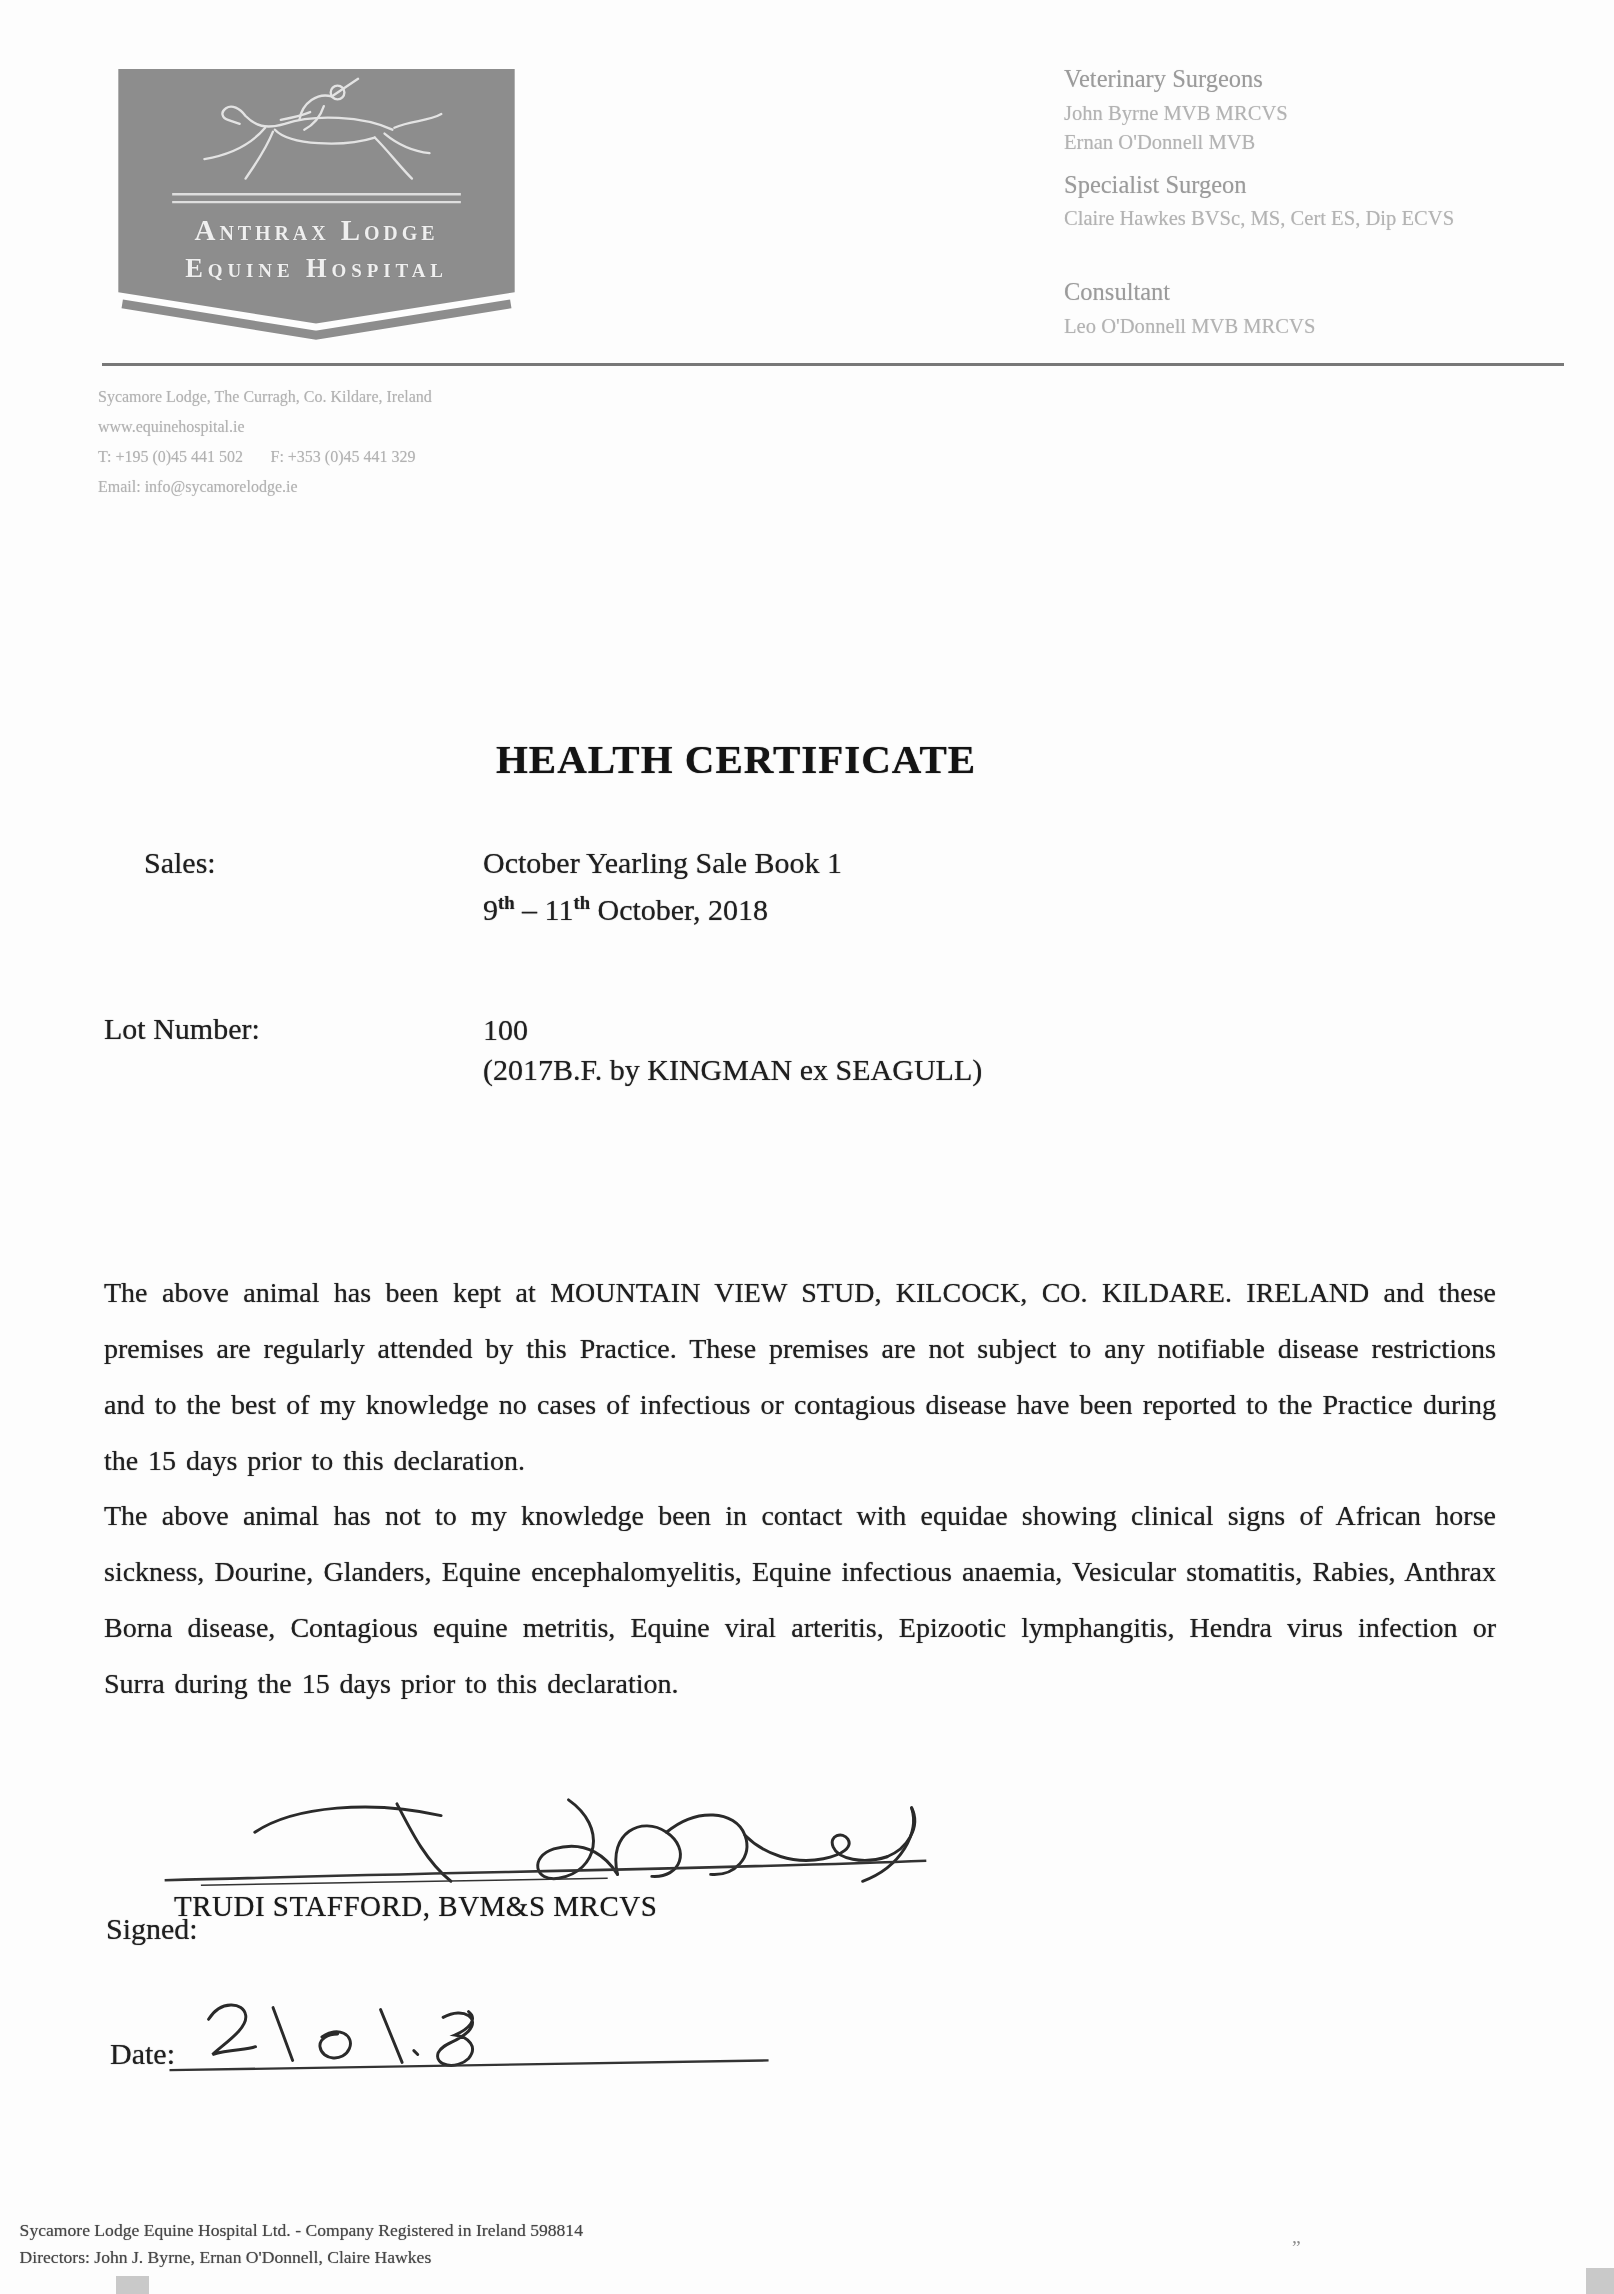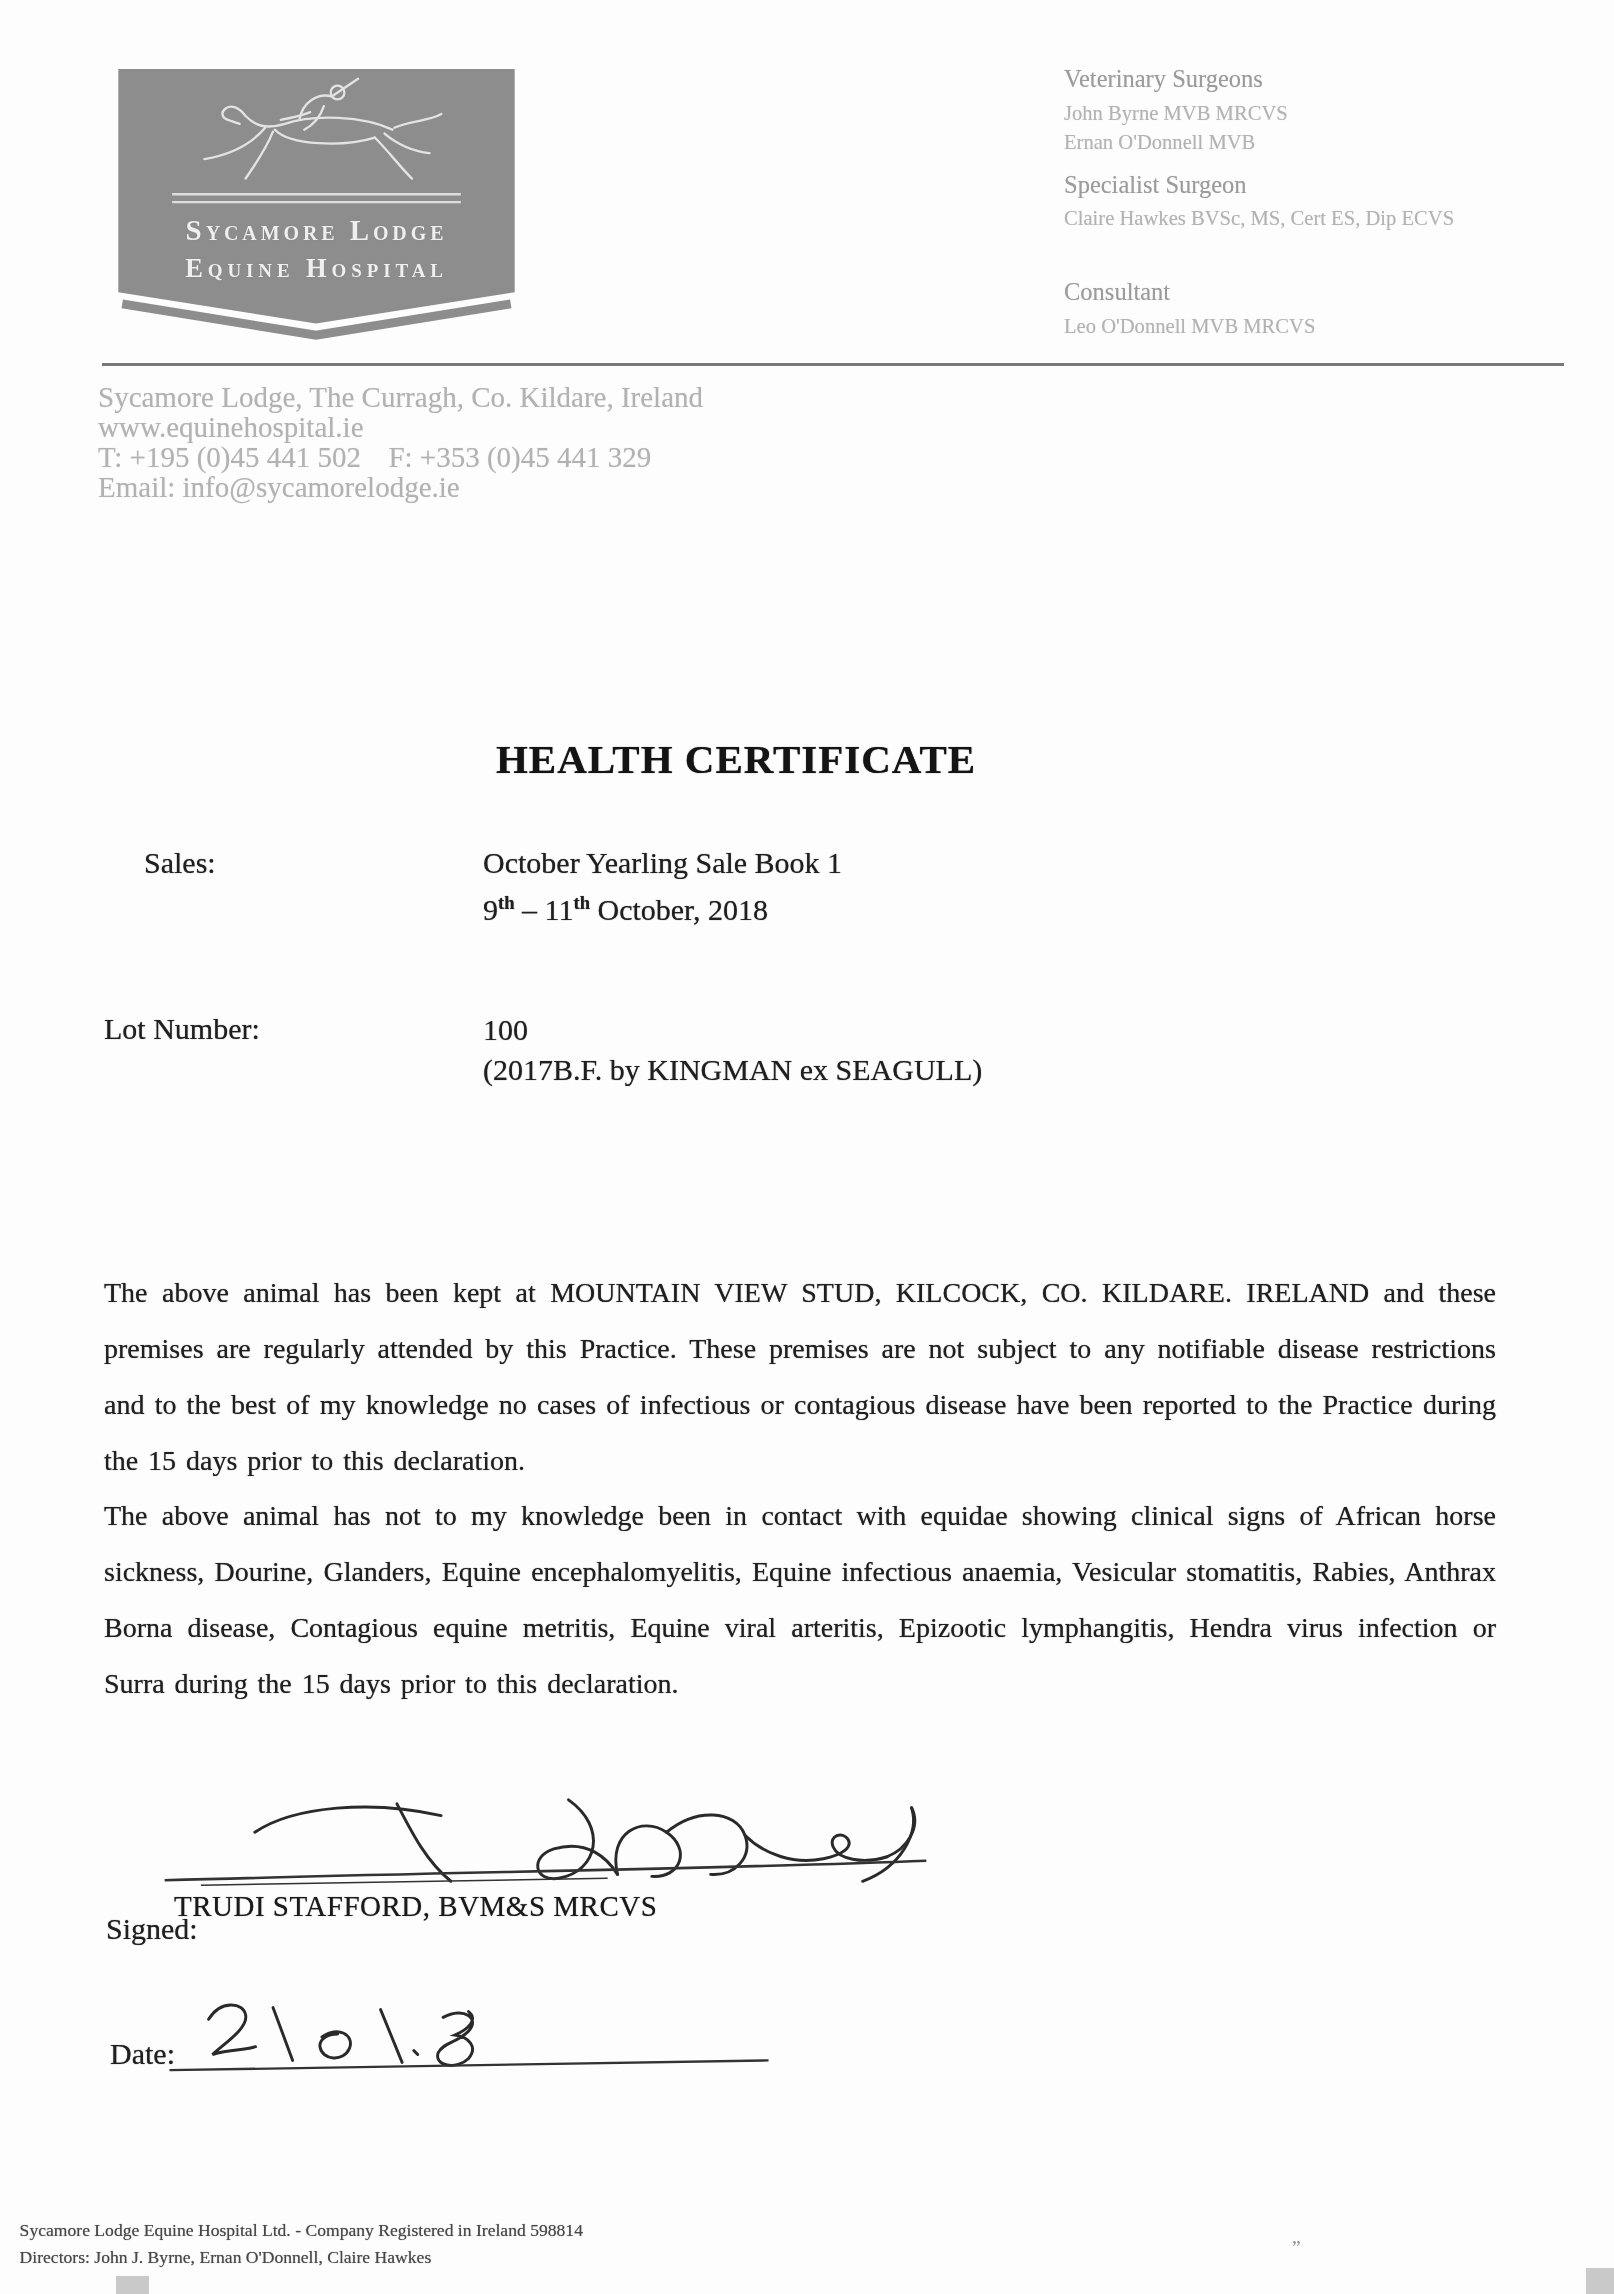--- a/index.html
+++ b/index.html
@@ -36,21 +36,21 @@
   .staff .person{font-size:20.6px;line-height:29px;color:#b3b3b3;text-shadow:0 0 1px #d8d8d8;}
   .staff .role.mt1{margin-top:13.7px;}
   .staff .role.mt2{margin-top:45px;}
   
   .rule{
     position:absolute;left:102px;top:363px;width:1462px;height:2.9px;
     background:#787878;
   }
   .address{
     position:absolute;left:98px;top:382px;width:745px;
-    font-size:29px;line-height:30px;color:#b2b2b2;text-shadow:0 0 1px #d8d8d8;
+    font-size:16px;line-height:30px;color:#b2b2b2;text-shadow:0 0 1px #d8d8d8;
   }
   .address .fax{margin-left:27.4px;}
   
   .title{
     position:absolute;left:104px;top:708px;width:1264px;
     text-align:center;font-size:41px;font-weight:bold;letter-spacing:1px;
     color:#141414;text-shadow:0 0 1px #444;
   }
   
   .field-label{position:absolute;font-size:30px;color:#1f1f1f;text-shadow:0 0 1px #555;}
@@ -118,21 +118,21 @@
         <path d="M 262 70 C 276 84 288 100 300 112"></path>
         <path d="M 272 66 C 284 76 300 84 318 86"></path>
         <path d="M 282 60 C 300 52 316 54 330 46"></path>
         <path d="M 185 52 C 188 34 204 24 218 28"></path>
         <circle cx="224" cy="24" r="7"></circle>
         <path d="M 196 44 C 186 48 176 50 166 52"></path>
         <path d="M 210 38 C 206 50 198 58 190 62"></path>
         <path d="M 218 28 L 245 10"></path>
       </g>
     </svg>
-    <div class="logo-line1">Sycamore Lodge</div>
+    <div class="logo-line1">Anthrax Lodge</div>
     <div class="logo-line2">Equine Hospital</div>
   </div>
 
   <div class="staff">
     <div class="role">Veterinary Surgeons</div>
     <div class="person">John Byrne MVB MRCVS</div>
     <div class="person">Ernan O'Donnell MVB</div>
     <div class="role mt1">Specialist Surgeon</div>
     <div class="person">Claire Hawkes BVSc, MS, Cert ES, Dip ECVS</div>
     <div class="role mt2">Consultant</div>

